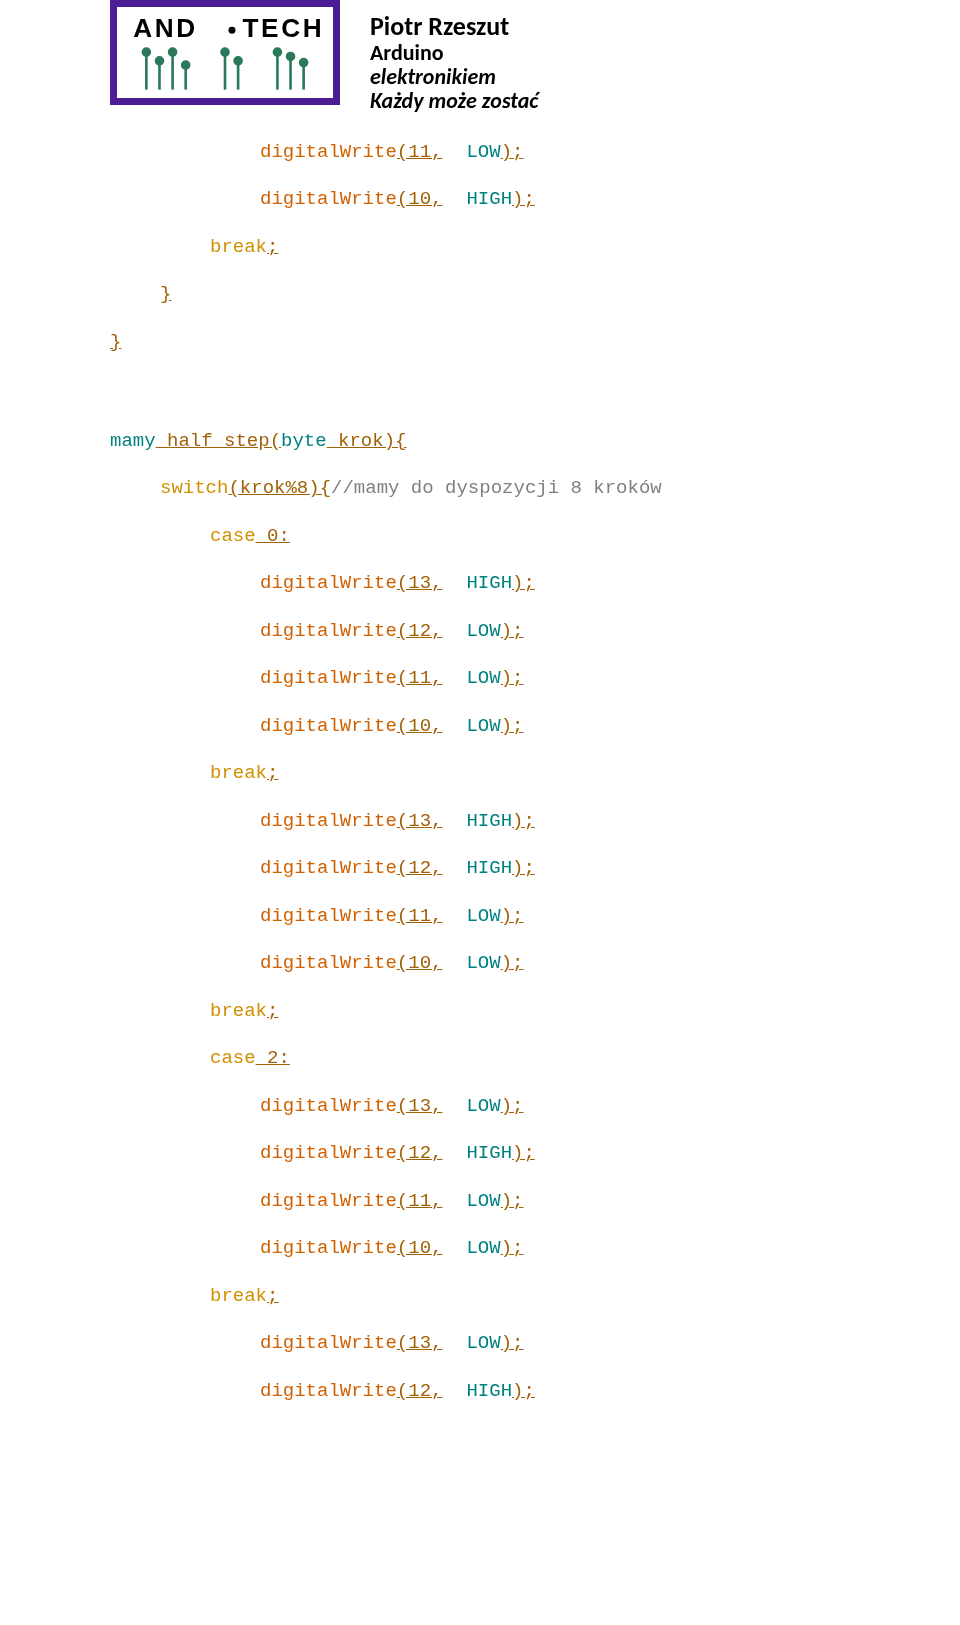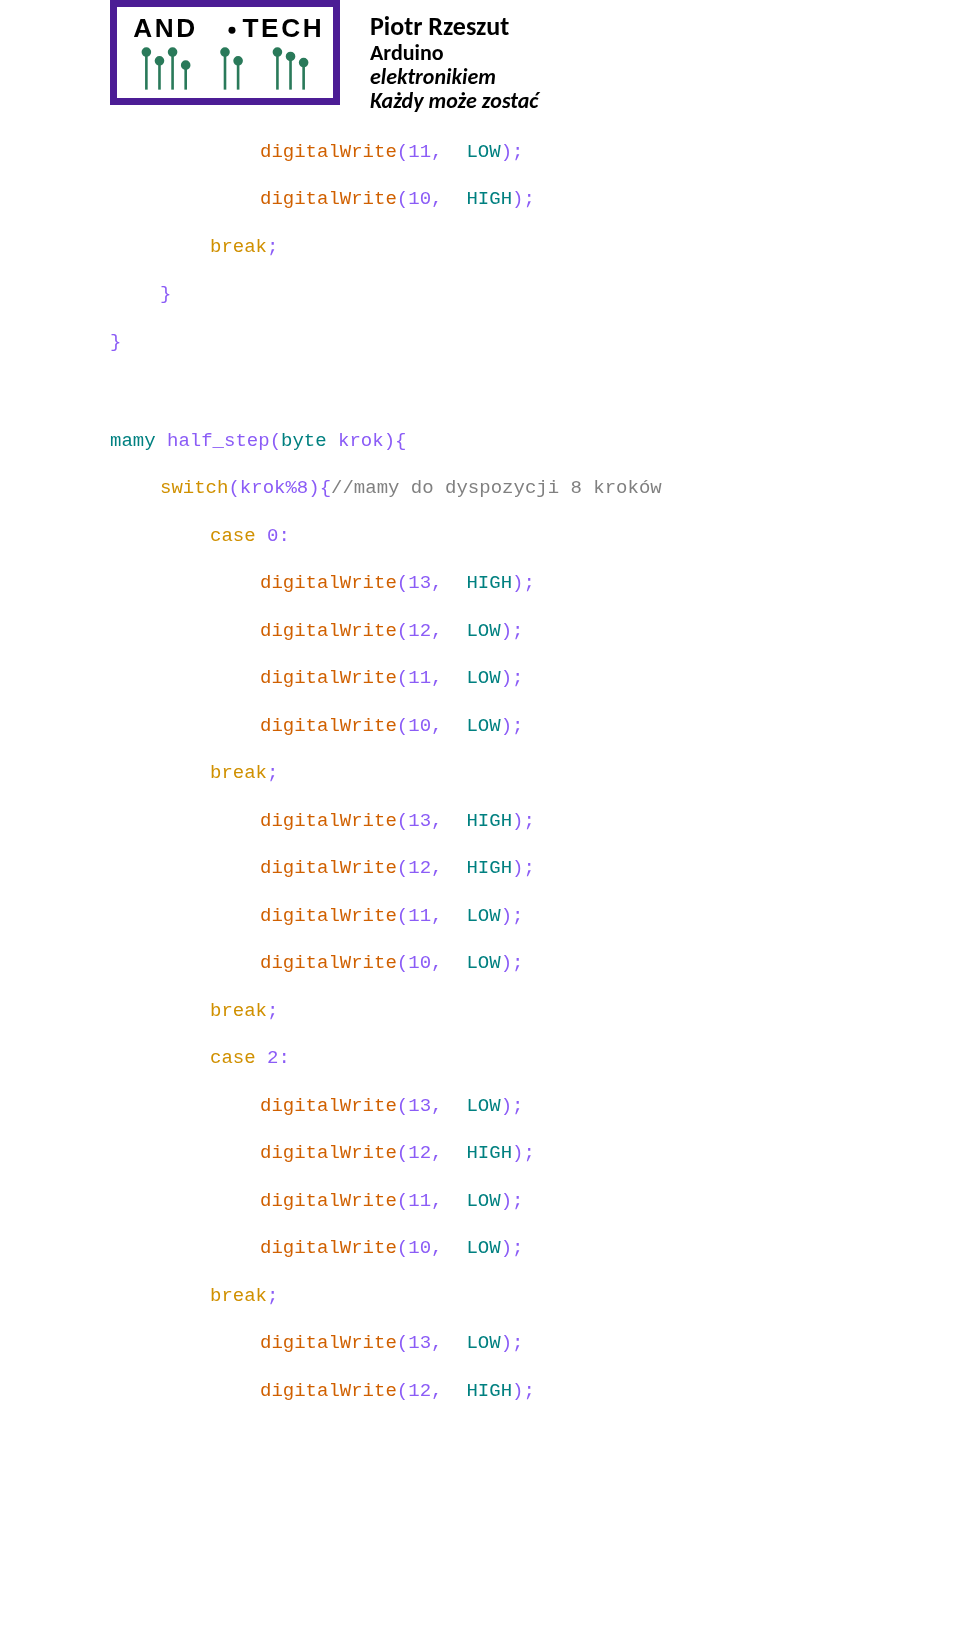--- a/index.html
+++ b/index.html
@@ -58,21 +58,21 @@
   }
   .code-block .line { display: block; }
   .indent-1 { padding-left: 50px; }
   .indent-2 { padding-left: 100px; }
   .indent-3 { padding-left: 150px; }
   .kw-dt { color: #008080; }         
   .kw-ctrl { color: #d09000; }       
   .kw-func { color: #d06000; }       
   .kw-const { color: #008080; margin-left: 24px; }      
   .comment { color: #808080; }       
-  .plain { color: #8b5cf6; }
+  .plain { color: #a16207; text-decoration: underline; }
 </style>
 </head>
 <body>
 
 <div class="page">
 
   <div class="header">
     <div class="logo-box">
       <svg viewBox="0 0 220 95">
         <text x="5" y="30" font-family="Arial" font-size="30" font-weight="bold" letter-spacing="3" fill="#000">AND</text>

